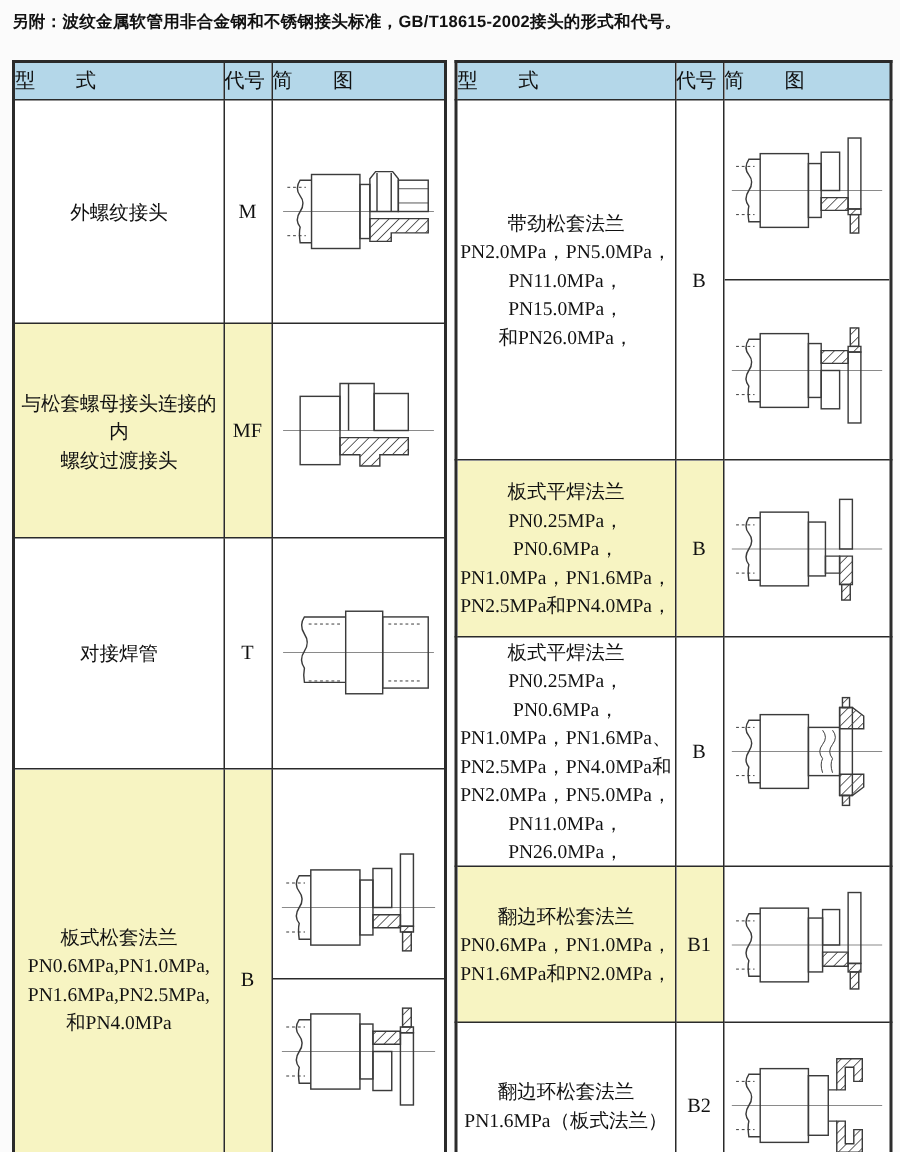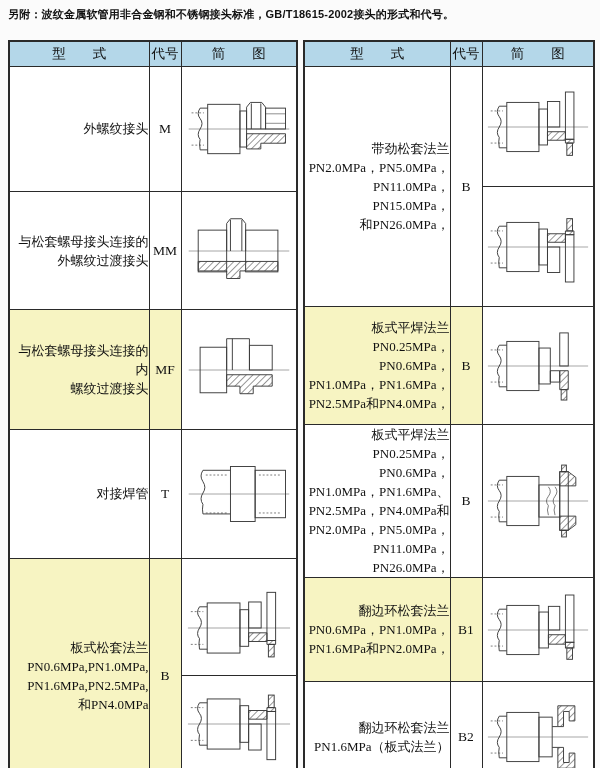--- a/index.html
+++ b/index.html
@@ -20,24 +20,24 @@
     font-weight:bold;font-size:11px;letter-spacing:0.2px;white-space:nowrap;
   }
   .tables{position:absolute;top:40px;left:8px;display:flex;gap:5px;}
   table.t{
     border-collapse:collapse;table-layout:fixed;
     border:2px solid var(--border);background:#fff;
   }
   table.t th,table.t td{border:1px solid var(--border);padding:0;overflow:hidden;}
   tr.hdr th{
     background:var(--header-bg);height:24px;
-    font-weight:normal;font-size:13.5px;text-align:center;
+    font-weight:normal;font-size:13.5px;text-align:left;
   }
   td.type{
-    text-align:right;vertical-align:middle;
+    text-align:center;vertical-align:middle;
     font-size:13px;line-height:19px;padding:4px 4px 4px 11px;
     white-space:pre-line;
   }
   td.code{text-align:center;vertical-align:middle;font-size:13.5px;}
   td.diag{text-align:center;vertical-align:middle;background:#fff;padding:0;}
   tr.hl td.type,tr.hl td.code{background:var(--highlight-bg);}
   .half{display:flex;align-items:center;justify-content:center;}
   .t-left .half{height:95px;}
   .t-right .half{height:119px;}
   .half.first{border-bottom:1px solid var(--border);}
@@ -180,30 +180,20 @@
     <tbody>
       <tr style="height:102px">
         <td class="type">外螺纹接头</td>
         <td class="code">M</td>
         <td class="diag">
           <svg class="dsvg" viewBox="0 0 110 78" width="106" height="74">
               <use href="#d-m"></use>
             </svg>
         </td>
       </tr>
-      <tr style="height:97px">
-        <td class="type">与松套螺母接头连接的
-外螺纹过渡接头</td>
-        <td class="code">MM</td>
-        <td class="diag">
-          <svg class="dsvg" viewBox="0 0 110 78" width="106" height="74">
-              <use href="#d-mm"></use>
-            </svg>
-        </td>
-      </tr>
       <tr class="hl" style="height:98px">
         <td class="type">与松套螺母接头连接的内
 螺纹过渡接头</td>
         <td class="code">MF</td>
         <td class="diag">
           <svg class="dsvg" viewBox="0 0 110 78" width="106" height="74">
               <use href="#d-mf"></use>
             </svg>
         </td>
       </tr>

